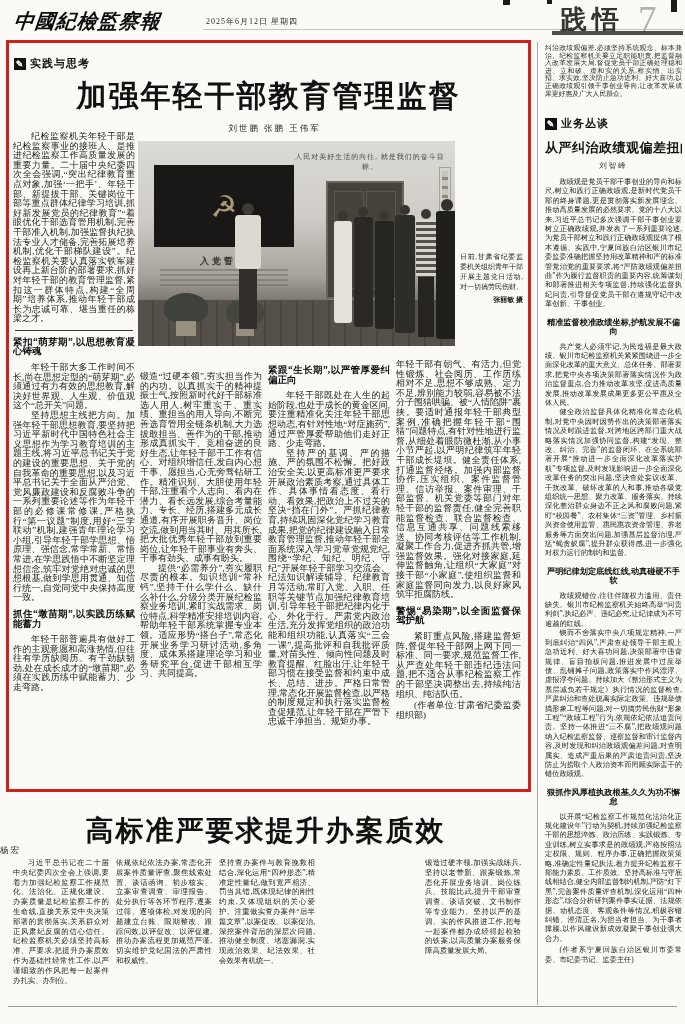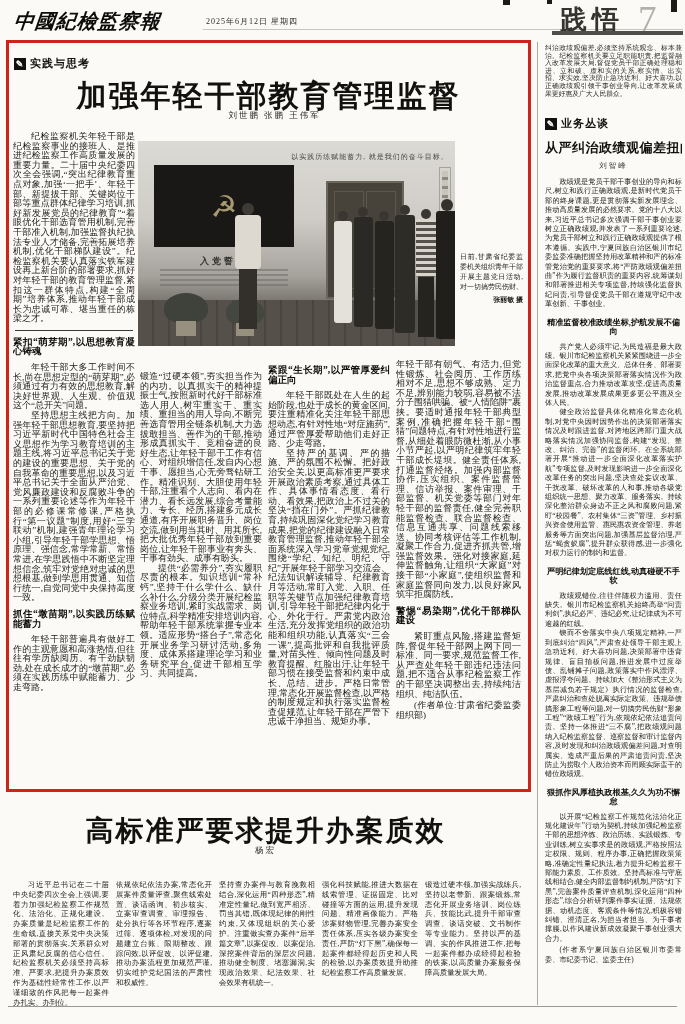--- a/index.html
+++ b/index.html
@@ -15,21 +15,21 @@
   .secttl{left:560px;top:2px;font-size:27px;font-weight:700;letter-spacing:5px;color:#35342f;white-space:nowrap;}
   .pnum{left:638px;top:-2px;font-size:37px;color:#b3b1ac;font-weight:400;}
   .darkbar{left:552px;top:31px;width:131px;height:4px;background:#504e4a;}
   .mark{background:#1c1b1a;}
   
   .redbox{left:6px;top:40px;width:525px;height:752px;border:3px solid #ce231b;box-sizing:border-box;}
   
   .kicker{display:flex;align-items:center;gap:4px;font-size:11px;font-weight:700;color:#131211;letter-spacing:1px;}
   .kicon{width:12px;height:12px;background:#121110;color:#fff;font-size:9px;line-height:12px;text-align:center;flex:0 0 12px;}
   .mtitle{left:9px;top:76px;width:519px;text-align:center;font-size:30px;font-weight:700;letter-spacing:2px;color:#121110;white-space:nowrap;}
-  .mby{left:9px;top:110px;width:531px;text-align:center;font-size:8.5px;letter-spacing:2px;color:#2a2927;}
+  .mby{left:9px;top:123px;width:531px;text-align:center;font-size:8.5px;letter-spacing:2px;color:#2a2927;}
   
   .bcol{font-size:9px;line-height:9.6px;color:#1c1b19;text-align:justify;overflow:hidden;}
   .para{text-indent:2em;margin:0;}
   .noind{text-indent:0;margin:0;}
   .colrule{height:1px;background:#3a3936;margin:6px 2px 5px;}
   .shead{font-weight:700;font-size:9.5px;margin:7px 0 6px;color:#0f0e0d;letter-spacing:0;}
   .anote{text-indent:2em;margin-top:2px;}
   
   .photo{left:138px;top:141px;width:317px;height:205px;overflow:hidden;
          background:linear-gradient(180deg,#dcdad5 0%,#cfccc7 38%,#a5a29c 66%,#7b7871 78%,#5a5750 100%);}
@@ -58,22 +58,22 @@
   .vdiv{left:537px;top:42px;width:1px;height:963px;background:#aaa8a3;}
   .side{left:545px;width:137px;color:#23221f;}
   .stop{top:44px;height:66px;font-size:6.8px;line-height:7.6px;text-align:justify;overflow:hidden;color:#2a2926;}
   .sflow{top:116px;height:890px;overflow:hidden;}
   .stitle{font-size:13px;font-weight:700;text-align:center;letter-spacing:0.5px;margin:8px 0 4px;white-space:nowrap;color:#121110;}
   .sby{text-align:center;font-size:7.5px;letter-spacing:2px;margin-bottom:7px;color:#33322f;}
   .sbody{font-size:7.2px;line-height:9.4px;text-align:justify;}
   .sshead{font-weight:700;font-size:8.2px;text-align:center;margin:8px 0 6px;color:#0f0e0d;}
   
   .btitle{left:0;top:812px;width:531px;text-align:center;font-size:28px;font-weight:700;letter-spacing:2px;color:#121110;white-space:nowrap;}
-  .bby{left:0;top:845px;width:531px;text-align:center;font-size:8.5px;letter-spacing:2px;color:#2a2927;}
-  .bcolsm{top:858px;width:96px;height:144px;font-size:7.4px;line-height:9.8px;text-align:justify;color:#1c1b19;overflow:hidden;margin-top:22px;}
+  .bby{left:0;top:845px;width:531px;text-align:left;font-size:8.5px;letter-spacing:2px;color:#2a2927;}
+  .bcolsm{top:858px;width:96px;height:144px;font-size:7.4px;line-height:9.8px;text-align:justify;color:#1c1b19;overflow:hidden;}
   
   .frule{left:8px;top:1006px;width:669px;height:1px;background:#9a9894;}
   .footer{left:60px;top:1024px;width:480px;text-align:center;font-size:8.5px;color:#2b2a28;letter-spacing:1px;white-space:nowrap;}
   .footer span{margin:0 9px;}
 </style>
 </head>
 <body>
 
 <div class="page">
 
@@ -100,21 +100,21 @@
     <p class="para">纪检监察机关年轻干部是纪检监察事业的接班人、是推进纪检监察工作高质量发展的重要力量。二十届中央纪委四次全会强调,“突出纪律教育重点对象,加强‘一把手’、年轻干部、新提拔干部、关键岗位干部等重点群体纪律学习培训,抓好新发展党员的纪律教育”“着眼优化干部选育管用机制,完善干部准入机制,加强监督执纪执法专业人才储备,完善拓展培养机制,优化干部梯队建设”。纪检监察机关要认真落实铁军建设再上新台阶的部署要求,抓好对年轻干部的教育管理监督,紧扣这一群体特点,构建“全周期”培养体系,推动年轻干部成长为忠诚可靠、堪当重任的栋梁之才。</p>
     <div class="colrule"></div>
     <div class="shead">紧扣“萌芽期”,以思想教育凝心铸魂</div>
     <p class="para">年轻干部大多工作时间不长,尚在思想定型的“萌芽期”,必须通过有力有效的思想教育,解决好世界观、人生观、价值观这个“总开关”问题。</p>
     <p class="para">坚持思想主线把方向。加强年轻干部思想教育,要坚持把习近平新时代中国特色社会主义思想作为学习教育培训的主题主线,将习近平总书记关于党的建设的重要思想、关于党的自我革命的重要思想,以及习近平总书记关于全面从严治党、党风廉政建设和反腐败斗争的一系列重要论述等作为年轻干部的必修课常修课,严格执行“第一议题”制度,用好“三学联动”机制,建强青年理论学习小组,引导年轻干部学思想、悟原理、强信念,常学常新、常悟常进,在学思践悟中不断坚定理想信念,筑牢对党绝对忠诚的思想根基,做到学思用贯通、知信行统一,自觉同党中央保持高度一致。</p>
     <div class="shead">抓住“墩苗期”,以实践历练赋能蓄力</div>
     <p class="para">年轻干部普遍具有做好工作的主观意愿和高涨热情,但往往有学历缺阅历、有干劲缺韧劲,处在成长成才的“墩苗期”,必须在实践历练中赋能蓄力、少走弯路。</p>
   </div>
 
   <div class="abs photo">
-    <div class="banner">以实践历练赋能蓄力, 就是我们的奋斗目标。</div>
+    <div class="banner">人民对美好生活的向往, 就是我们的奋斗目标。</div>
     <div class="door"></div>
     <div class="vsign"></div>
     <div class="floor"></div>
     <div class="board">
       <span class="emblem">☭</span>
     </div>
     <div class="oathttl">入党誓词</div>
     <div class="oathlines"></div>
 
     <div class="abs" style="left:26px;top:152px;width:44px;height:30px;background:#3e423a;border-radius:50% 50% 40% 40%;"></div>
@@ -166,21 +166,21 @@
   </div>
 
   <div class="abs bcol" style="left:268px;top:360px;width:122px;height:428px;">
     <div class="shead" style="margin-top:6px;">紧跟“生长期”,以严管厚爱纠偏正向</div>
     <p class="para">年轻干部既处在人生的起始阶段,也处于成长的黄金区间,要注重精准化关注年轻干部思想动态,有针对性地“对症施药”,通过严管厚爱帮助他们走好正路、少走弯路。</p>
     <p class="para">坚持严的基调、严的措施、严的氛围不松懈。把好政治安全关,以更高标准更严要求开展政治素质考察,通过具体工作、具体事情看态度、看行动、看效果,把政治上不过关的坚决“挡在门外”。严抓纪律教育,持续巩固深化党纪学习教育成果,把党的纪律建设融入日常教育管理监督,推动年轻干部全面系统深入学习党章党规党纪,围绕“学纪、知纪、明纪、守纪”开展年轻干部学习交流会、纪法知识解读辅导、纪律教育月等活动,常盯入党、入职、任职等关键节点加强纪律教育培训,引导年轻干部把纪律内化于心、外化于行。严肃党内政治生活,充分发挥党组织的政治功能和组织功能,认真落实“三会一课”,提高批评和自我批评质量,对苗头性、倾向性问题及时教育提醒、红脸出汗,让年轻干部习惯在接受监督和约束中成长、总结、进步。严格日常管理,常态化开展监督检查,以严格的制度规定和执行落实监督检查促规范,让年轻干部在严管下忠诚干净担当、规矩办事。</p>
   </div>
 
   <div class="abs bcol" style="left:396px;top:360px;width:125px;height:428px;">
     <p class="noind">年轻干部有朝气、有活力,但党性锻炼、社会阅历、工作历练相对不足,思想不够成熟、定力不足,辨别能力较弱,容易被不法分子围猎哄骗、被“人情陷阱”裹挟。要适时通报年轻干部典型案例,准确把握年轻干部“围猎”问题特点,有针对性地进行监督,从细处着眼防微杜渐,从小事小节严起,以严明纪律筑牢年轻干部成长堤坝。健全责任体系,打通监督经络。加强内部监督协作,压实组织、案件监督管理、信访举报、案件审理、干部监督、机关党委等部门对年轻干部的监督责任,健全完善职能监督检查、联合监督检查、信息互通共享、问题线索移送、协同考核评估等工作机制,凝聚工作合力,促进齐抓共管,增强监督效果。强化对接家庭,延伸监督触角,让组织“大家庭”对接干部“小家庭”,使组织监督和家庭监督同向发力,以良好家风筑牢拒腐防线。</p>
-    <div class="shead">警惕“易染期”,优化干部梯队建设</div>
+    <div class="shead">警惕“易染期”,以全面监督保驾护航</div>
     <p class="para">紧盯重点风险,搭建监督矩阵,督促年轻干部网上网下同一标准、同一要求,规范监督工作,从严查处年轻干部违纪违法问题,把不适合从事纪检监察工作的干部坚决调整出去,持续纯洁组织、纯洁队伍。</p>
     <p class="anote">(作者单位:甘肃省纪委监委组织部)</p>
   </div>
 
   <div class="abs vdiv"></div>
   <div class="abs side stop">纠治政绩观偏差,必须坚持系统观念、标本兼治。纪检监察机关要立足职能职责,把监督融入改革发展大局,督促党员干部正确处理稳和进、立和破、虚和实的关系,察实情、出实招、求实效,坚决防止急功近利、好大喜功,以正确政绩观引领干事创业导向,让改革发展成果更好惠及广大人民群众。</div>
   <div class="abs side sflow">
     <div class="kicker">
       <span class="kicon">✎</span>
       <span>业务丛谈</span>
@@ -205,23 +205,20 @@
   <div class="abs bby">杨宏</div>
   <div class="abs bcolsm" style="left:13px;">
       <p class="para">习近平总书记在二十届中央纪委四次全会上强调,要着力加强纪检监察工作规范化、法治化、正规化建设。办案质量是纪检监察工作的生命线,直接关系党中央决策部署的贯彻落实,关系群众对正风肃纪反腐的信心信任。纪检监察机关必须坚持高标准、严要求,把提升办案质效作为基础性经常性工作,以严谨细致的作风把每一起案件办扎实、办到位。</p>
     </div>
   <div class="abs bcolsm" style="left:116px;">
       <p class="noind">依规依纪依法办案,常态化开展案件质量评查,聚焦线索处置、谈话函询、初步核实、立案审查调查、审理报告、处分执行等各环节程序,逐案过筛、逐项体检,对发现的问题建立台账、限期整改、跟踪问效,以评促改、以评促建,推动办案流程更加规范严谨,切实维护党纪国法的严肃性和权威性。</p>
     </div>
   <div class="abs bcolsm" style="left:219px;">
       <p class="noind">坚持查办案件与教育挽救相结合,深化运用“四种形态”,精准定性量纪,做到宽严相济、罚当其错,既体现纪律的刚性约束,又体现组织的关心爱护。注重做实查办案件“后半篇文章”,以案促改、以案促治,深挖案件背后的深层次问题,推动健全制度、堵塞漏洞,实现政治效果、纪法效果、社会效果有机统一。</p>
     </div>
-  <div class="abs bcolsm" style="left:322px;">
-      <p class="noind">强化科技赋能,推进大数据在线索管理、证据固定、比对碰撞等方面的运用,提升发现问题、精准画像能力。严格涉案财物管理,完善办案安全责任体系,压实各级办案安全责任,严防“灯下黑”,确保每一起案件都经得起历史和人民的检验,以办案质效提升助推纪检监察工作高质量发展。</p>
-    </div>
   <div class="abs bcolsm" style="left:425px;">
       <p class="noind">锻造过硬本领,加强实战练兵,坚持以老带新、跟案锻炼,常态化开展业务培训、岗位练兵、技能比武,提升干部审查调查、谈话突破、文书制作等专业能力。坚持以严的基调、实的作风推进工作,把每一起案件都办成经得起检验的铁案,以高质量办案服务保障高质量发展大局。</p>
     </div>
 
   <div class="abs frule"></div>
   <div class="abs footer">
     <span>责任编辑:胡翔</span>
     <span>电话:010-59598017</span>
     <span>邮箱:jilunpinglun@sina.com</span>
   </div>

